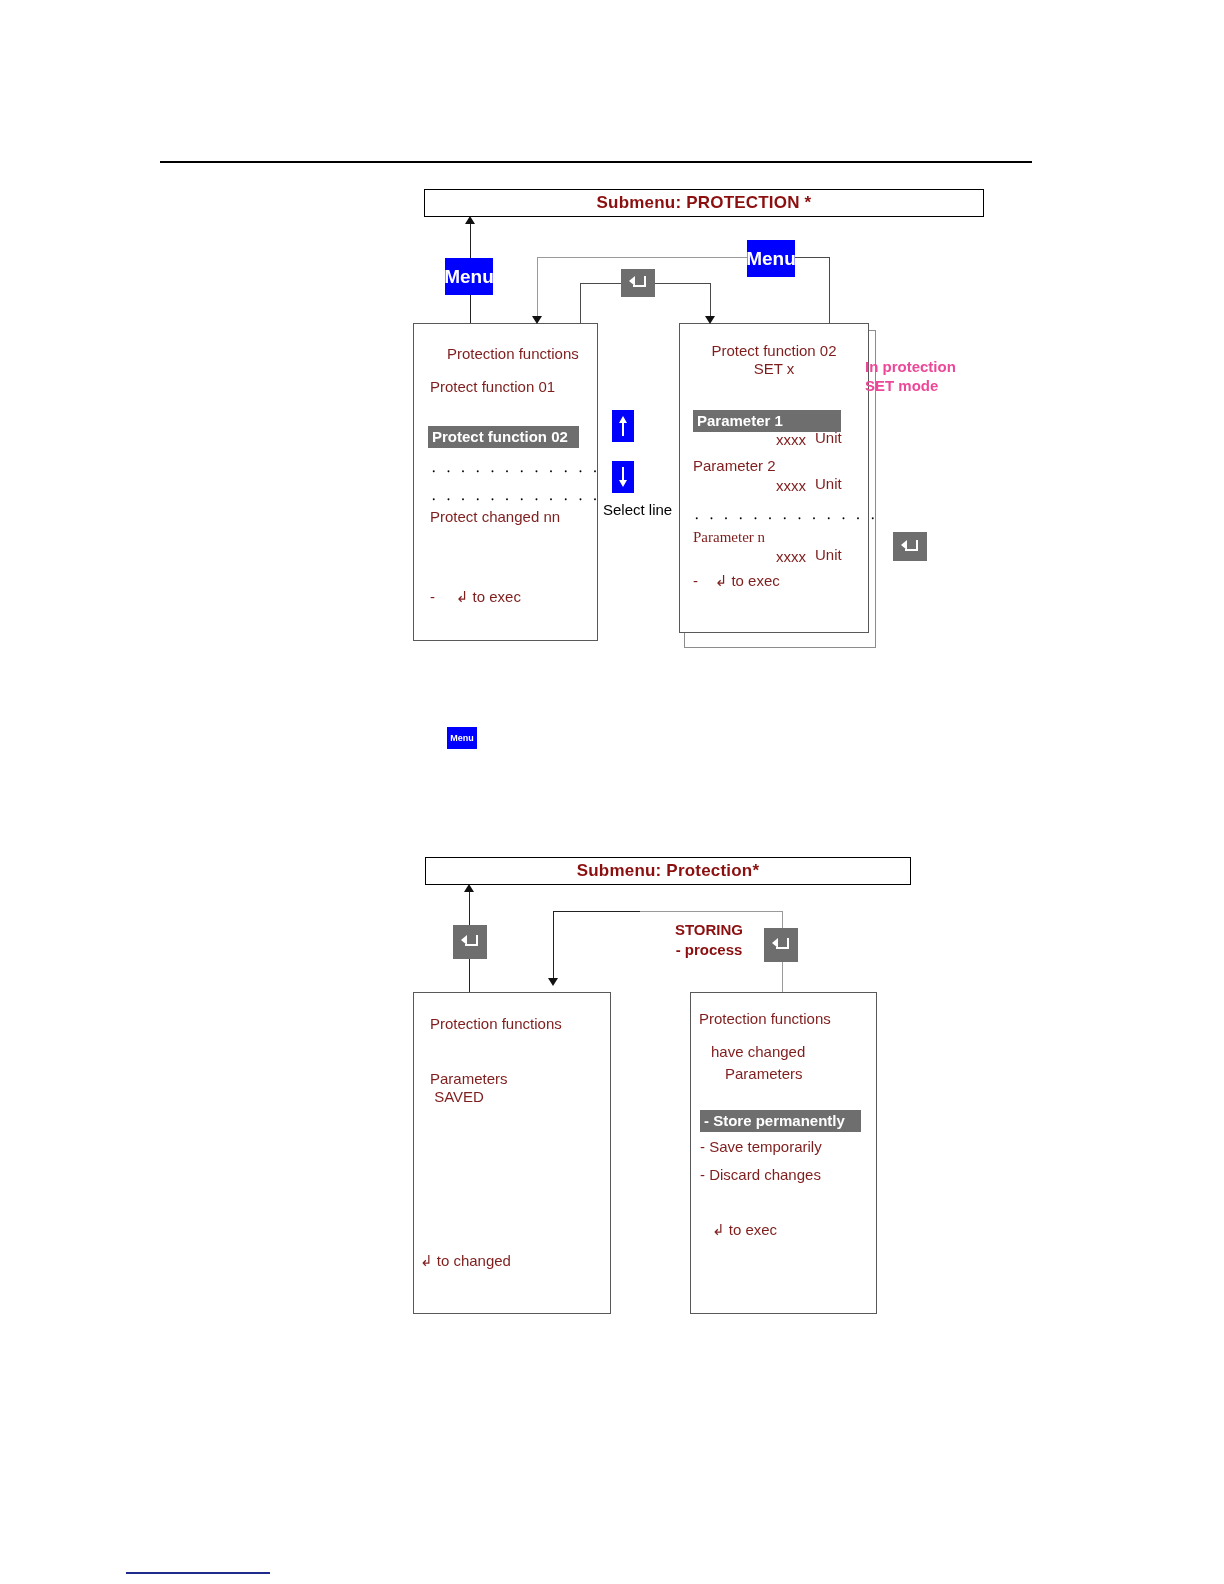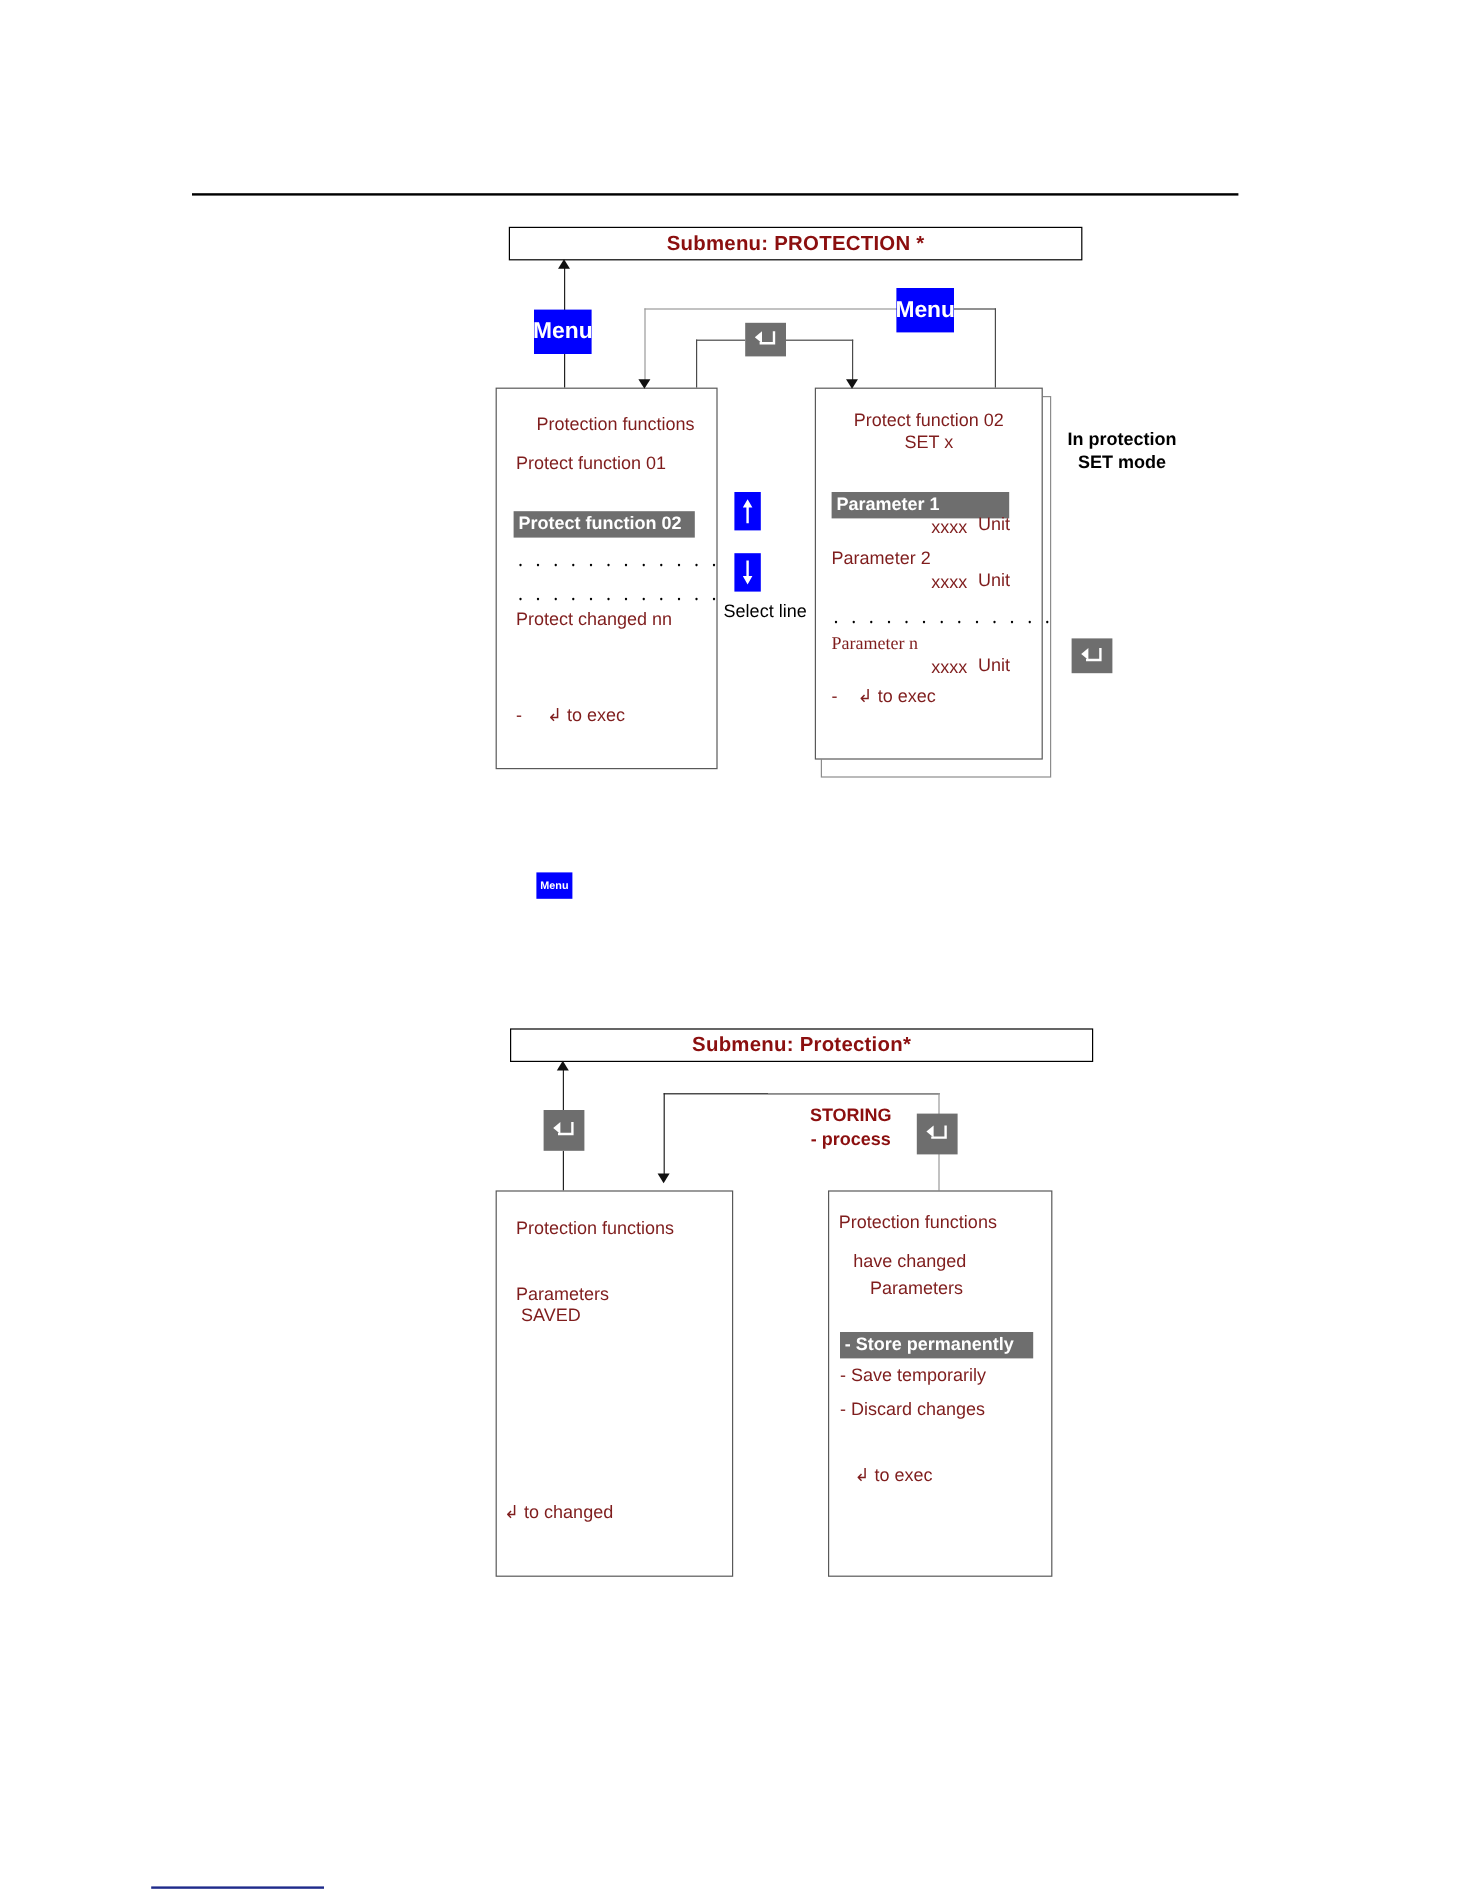--- a/index.html
+++ b/index.html
@@ -124,27 +124,26 @@
   .dots {
     color: #000000;
     font-size: 15px;
     letter-spacing: 1.5px;
     white-space: pre;
     z-index: 6;
   }
 
   
   .note-green {
-    color: #000000;
+    color: #ec4899;
     font-weight: bold;
     font-size: 15px;
     line-height: 1.25;
     white-space: pre-line;
     z-index: 6;
-    text-align: center;
   }
   .note-red {
     color: #8b0f0f;
     font-weight: bold;
     font-size: 15px;
     line-height: 1.3;
     white-space: pre-line;
     text-align: center;
     z-index: 6;
   }
@@ -155,21 +154,21 @@
     z-index: 6;
   }
 </style>
 </head>
 <body>
 
 <div id="page">
 
   <div class="abs hrule" style="left:160px; top:161px; width:872px;"></div>
 
-  <div class="abs titlebox" style="left:424px; top:189px; width:478px; height:28px;">
+  <div class="abs titlebox" style="left:424px; top:189px; width:560px; height:28px;">
     <span>Submenu: PROTECTION *</span>
   </div>
 
   <div class="abs ln-v dark" style="left:470px; top:222px; height:42px;"></div>
   <div class="abs arrowhead-up" style="left:465px; top:216px;"></div>
 
   <div class="abs menukey big" style="left:445px; top:258px; width:48px; height:37px;">
     <span>Menu</span>
   </div>
 

